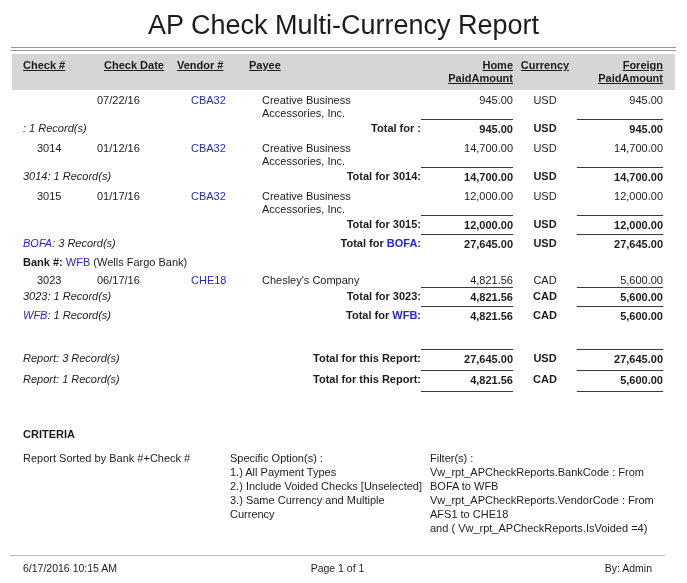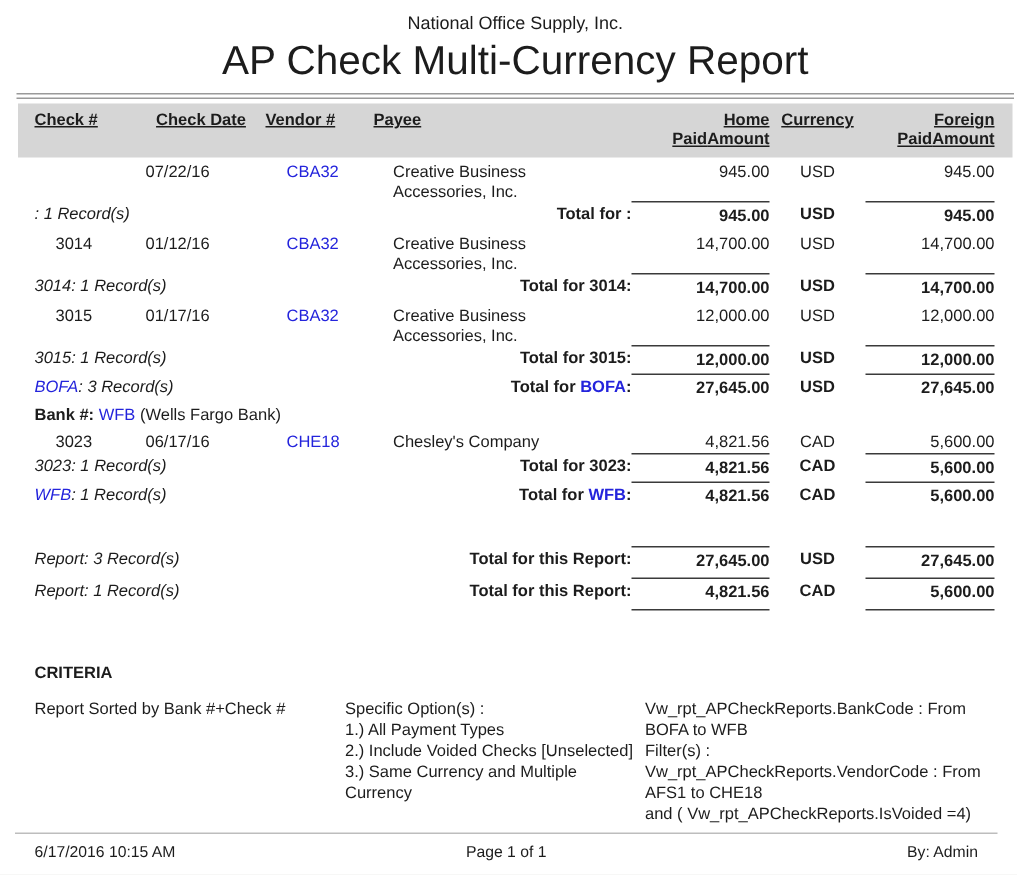--- a/index.html
+++ b/index.html
@@ -63,21 +63,20 @@
     padding:6px 13px 9px 13px; font-size:10.5px;
   }
   .footer .center { position:absolute; left:0; right:0; text-align:center; }
 </style>
 </head>
 <body>
 
 <div class="page">
 
   <div class="report-header">
-    <div class="company">National Office Supply, Inc.</div>
     <div class="title">AP Check Multi-Currency Report</div>
   </div>
   <div class="double-rule"></div>
 
   <div class="thead-wrap">
     <div class="grid thead">
       <div class="th c1"><span class="u">Check #</span></div>
       <div class="th cur"><span class="u">Check Date</span></div>
       <div class="th c3"><span class="u">Vendor #</span></div>
       <div class="th c4"><span class="u">Payee</span></div>
@@ -125,21 +124,20 @@
   <div class="grid check-row">
     <div class="cell c1">3015</div>
     <div class="cell c2">01/17/16</div>
     <div class="cell c3 link">CBA32</div>
     <div class="cell c4 payee">Creative Business Accessories, Inc.</div>
     <div class="cell num">12,000.00</div>
     <div class="cell cur">USD</div>
     <div class="cell num">12,000.00</div>
   </div>
   <div class="grid total-row">
-    <div class="cell records indent14" style="grid-column:1/3">3015: 1 Record(s)</div>
     <div class="cell tlabel" style="grid-column:3/5">Total for 3015:</div>
     <div class="cell num bt">12,000.00</div>
     <div class="cell cur">USD</div>
     <div class="cell num bt">12,000.00</div>
   </div>
 
   <div class="grid total-row">
     <div class="cell records" style="grid-column:1/3"><span class="link i">BOFA</span><span class="i">: 3 Record(s)</span></div>
     <div class="cell tlabel" style="grid-column:3/5"><span>Total for </span><span class="link">BOFA</span><span>:</span></div>
     <div class="cell num bt">27,645.00</div>
@@ -197,22 +195,22 @@
     <div class="crit-heading">CRITERIA</div>
     <div class="crit-cols">
       <div class="crit-sorted">Report Sorted by Bank #+Check #</div>
       <div class="crit-options">
         <div>Specific Option(s) :</div>
         <div>1.) All Payment Types</div>
         <div>2.) Include Voided Checks [Unselected]</div>
         <div>3.) Same Currency and Multiple Currency</div>
       </div>
       <div class="crit-filters">
+        <div>Filter(s) :</div>
         <div>Vw_rpt_APCheckReports.BankCode :  From BOFA to WFB</div>
-        <div>Filter(s) :</div>
         <div>Vw_rpt_APCheckReports.VendorCode :  From AFS1 to CHE18</div>
         <div>and ( Vw_rpt_APCheckReports.IsVoided =4)</div>
       </div>
     </div>
   </div>
 
   <div class="footer">
     <div>6/17/2016 10:15 AM</div>
     <div class="center">Page 1 of 1</div>
     <div>By: Admin</div>

